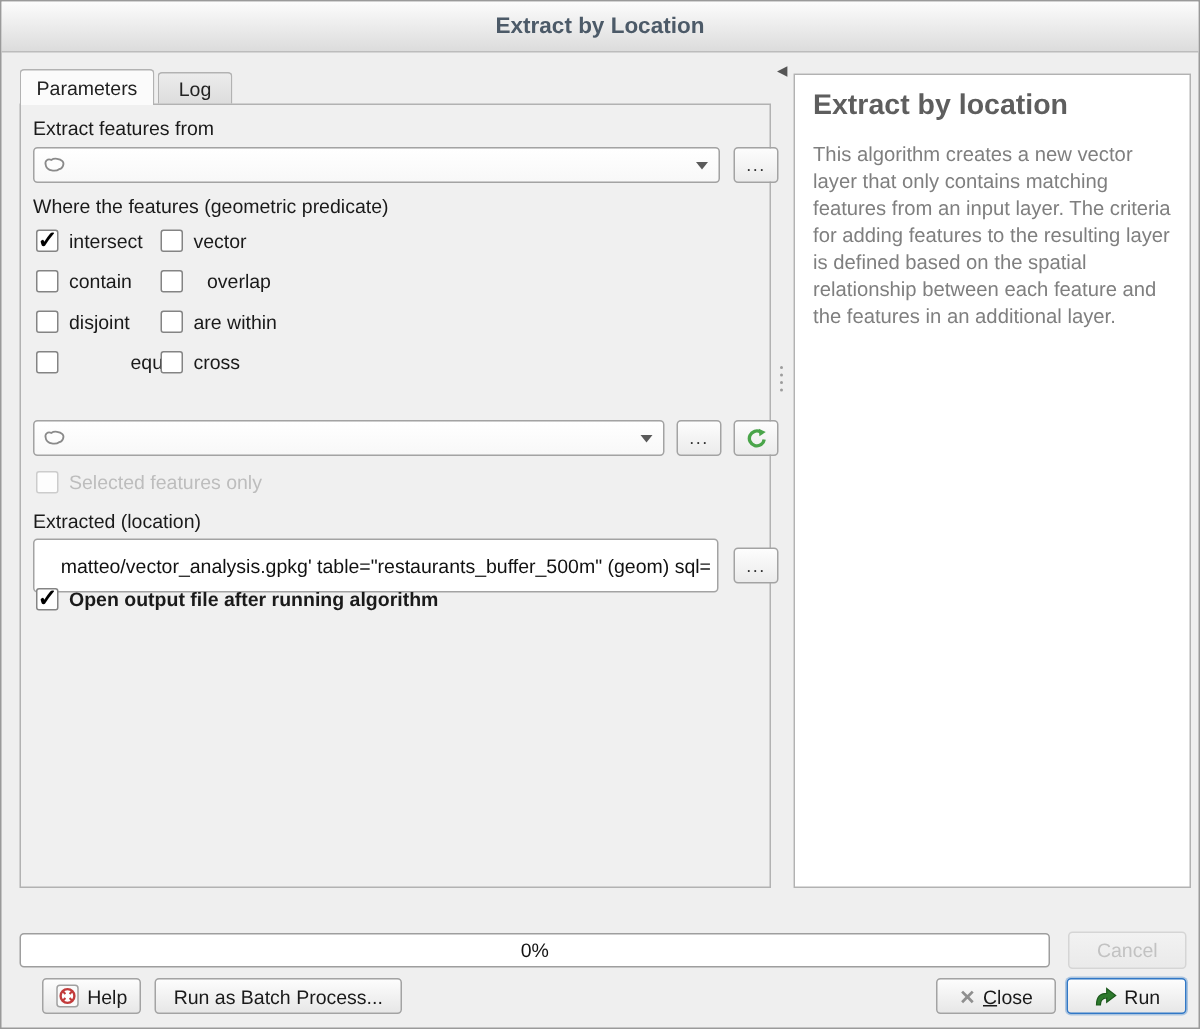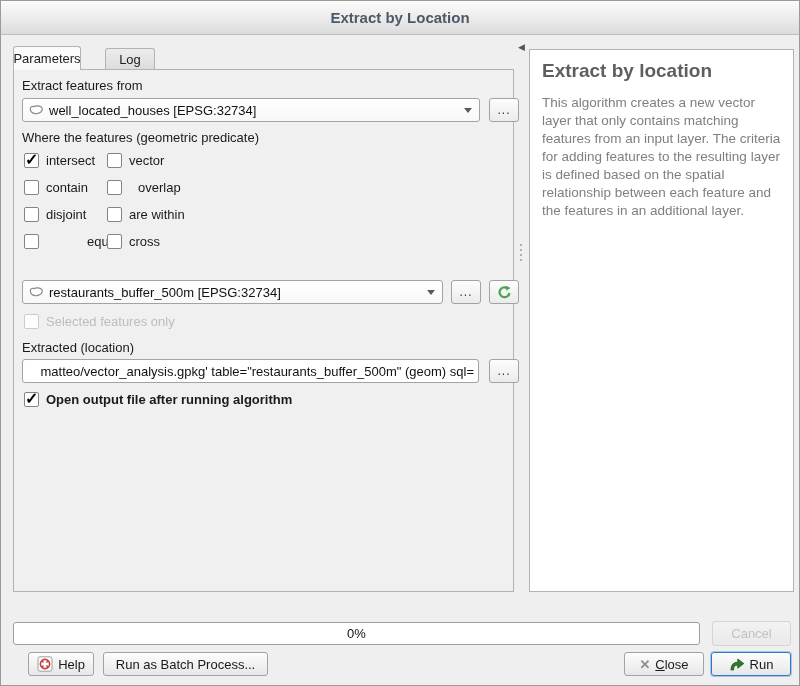--- a/index.html
+++ b/index.html
@@ -16,21 +16,21 @@
     border-bottom:1px solid #bcbcbc;
     display:flex; align-items:center; justify-content:center;
   }
   .titlebar .title { font-weight:bold; font-size:15px; color:#4c5a68; }
   
   .tab {
     position:absolute; display:flex; align-items:center; justify-content:center;
     border:1px solid #b2b2b2; border-bottom:none;
     border-radius:3px 3px 0 0; font-size:13px; color:#222;
   }
-  .tab.active { left:12px; top:45px; width:68px; height:24px; background:#fbfbfb; z-index:3; }
+  .tab.active { left:12px; top:45px; width:90px; height:24px; background:#fbfbfb; z-index:3; }
   .tab.inactive { left:104px; top:47px; width:50px; height:22px; background:linear-gradient(#ececec,#dcdcdc); z-index:1; }
   
   .left-frame {
     position:absolute; left:12px; top:68px; width:501px; height:523px;
     background:#f0f0f0; border:1px solid #b2b2b2; z-index:2;
   }
   .flabel { position:absolute; left:8px; color:#1a1a1a; }
   .row { position:absolute; display:flex; gap:8px; align-items:center; }
   .combo {
     height:24px; background:linear-gradient(#ffffff,#f8f8f8);
@@ -42,21 +42,21 @@
     width:0; height:0; border-left:4px solid transparent; border-right:4px solid transparent;
     border-top:5px solid #5a5a5a; margin-left:auto;
   }
   .sq-btn {
     width:30px; height:24px; background:linear-gradient(#fdfdfd,#ebebeb);
     border:1px solid #a3a3a3; border-radius:3px;
     display:flex; align-items:center; justify-content:center;
     font-size:12px; color:#333; letter-spacing:1px;
   }
   .textfield {
-    height:24px; background:#fff; border:1px solid #a3a3a3; border-radius:3px;
+    height:36px; background:#fff; border:1px solid #a3a3a3; border-radius:3px;
     display:flex; justify-content:flex-end; align-items:center;
     overflow:hidden; padding:0 4px; white-space:nowrap; color:#111;
   }
   
   .cb { display:flex; align-items:center; gap:7px; position:absolute; }
   .cb .box {
     width:15px; height:15px; background:#fff; border:1px solid #848484;
     border-radius:2px; position:relative; flex:none;
   }
   .cb[data-checked="true"] .box::after {
@@ -112,21 +112,20 @@
 
   <div class="left-frame">
 
     <div class="flabel" style="top:8px;">Extract features from</div>
 
     <div class="row" style="left:8px; top:28px; width:497px;">
       <div class="combo" style="width:458px;">
         <svg width="16" height="12" viewBox="0 0 16 12">
             <path d="M2.5 6 C1.6 3.2 3.8 1.6 6.2 2.6 C8.2 1.2 12 1.8 13.6 3.4 C15.2 5 13.8 8.4 11.4 8.8 C9.4 10.4 5 9.8 3.6 8.2 C2.8 7.4 2.5 6.8 2.5 6 Z" fill="#fdfdfd" stroke="#8a8a8a" stroke-width="1.2"></path>
           </svg>
-        <span class="ctext">well_located_houses [EPSG:32734]</span>
         <span class="arrow-down"></span>
       </div>
       <div class="sq-btn" style="position:absolute; left:467px;">...</div>
     </div>
 
     <div class="flabel" style="top:60px;">Where the features (geometric predicate)</div>
 
     <div class="cb" style="left:10px; top:83px;" data-checked="true">
         <span class="box"></span>
         <span class="lbl">intersect</span>
@@ -159,21 +158,20 @@
         <span class="box"></span>
         <span class="lbl">cross</span>
       </div>
 
 
     <div class="row" style="left:8px; top:210px; width:497px;">
       <div class="combo" style="width:421px;">
         <svg width="16" height="12" viewBox="0 0 16 12">
             <path d="M2.5 6 C1.6 3.2 3.8 1.6 6.2 2.6 C8.2 1.2 12 1.8 13.6 3.4 C15.2 5 13.8 8.4 11.4 8.8 C9.4 10.4 5 9.8 3.6 8.2 C2.8 7.4 2.5 6.8 2.5 6 Z" fill="#fdfdfd" stroke="#8a8a8a" stroke-width="1.2"></path>
           </svg>
-        <span class="ctext">restaurants_buffer_500m [EPSG:32734]</span>
         <span class="arrow-down"></span>
       </div>
       <div class="sq-btn" style="position:absolute; left:429px;">...</div>
       <div class="sq-btn" style="position:absolute; left:467px;">
         <svg width="15" height="15" viewBox="0 0 16 16">
           <path d="M13.3 8.5 A5.3 5.3 0 1 1 10.8 3.2" fill="none" stroke="#4aa54a" stroke-width="2.4"></path>
           <path d="M9.5 0.8 L14.4 3.2 L9.9 6.2 Z" fill="#4aa54a"></path>
         </svg>
       </div>
     </div>

